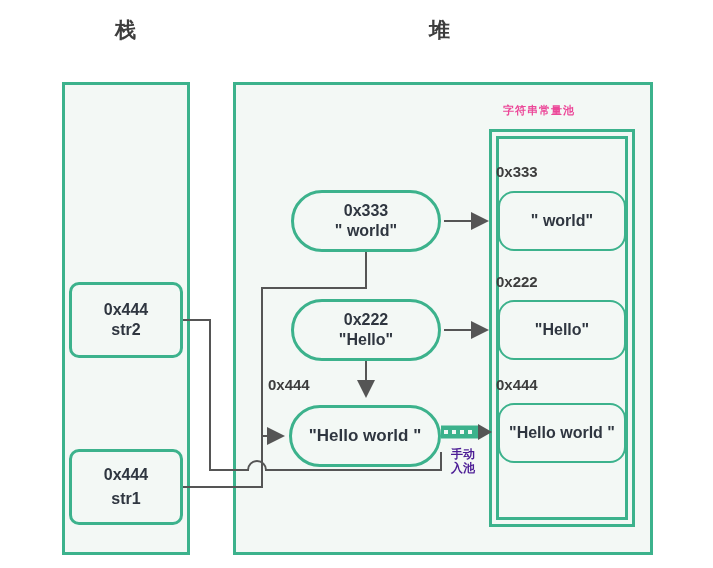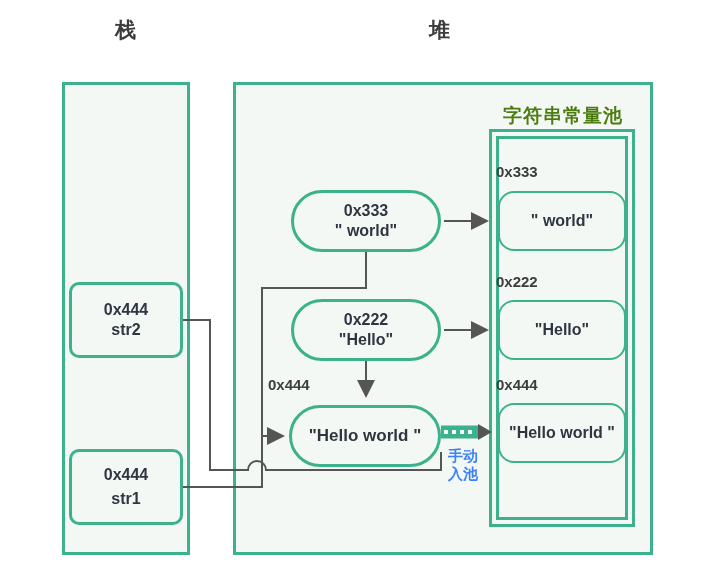--- a/index.html
+++ b/index.html
@@ -53,23 +53,23 @@
     right: 4px;
     bottom: 4px;
     border: 3px solid #3cb28c;
     box-sizing: border-box;
     background: #f3f8f5;
   }
   #pool-title {
     position: absolute;
     left: 503px;
     top: 103px;
-    font-size: 19px;
-    font-weight: bold;
-    color: #4d7c0f;
+    font-size: 11px;
+    font-weight: bold;
+    color: #ec4899;
     letter-spacing: 1px;
     white-space: nowrap;
   }
 
   .node {
     position: absolute;
     box-sizing: border-box;
     background: #f3f8f5;
     border: 3px solid #3cb28c;
     display: flex;
@@ -129,23 +129,23 @@
   }
   #pool-addr-333 { left: 496px; top: 163px; }
   #pool-addr-222 { left: 496px; top: 273px; }
   #pool-addr-444 { left: 496px; top: 376px; }
   #heap-addr-444 { left: 268px; top: 376px; }
 
   #manual-label {
     position: absolute;
     left: 444px;
     top: 447px;
-    font-size: 15px;
-    font-weight: bold;
-    color: #3b82f6;
+    font-size: 12px;
+    font-weight: bold;
+    color: #4c1d95;
     line-height: 1.2;
     text-align: center;
     width: 38px;
   }
   #manual-label span { display: block; }
 
   svg.wires {
     position: absolute;
     left: 0;
     top: 0;

